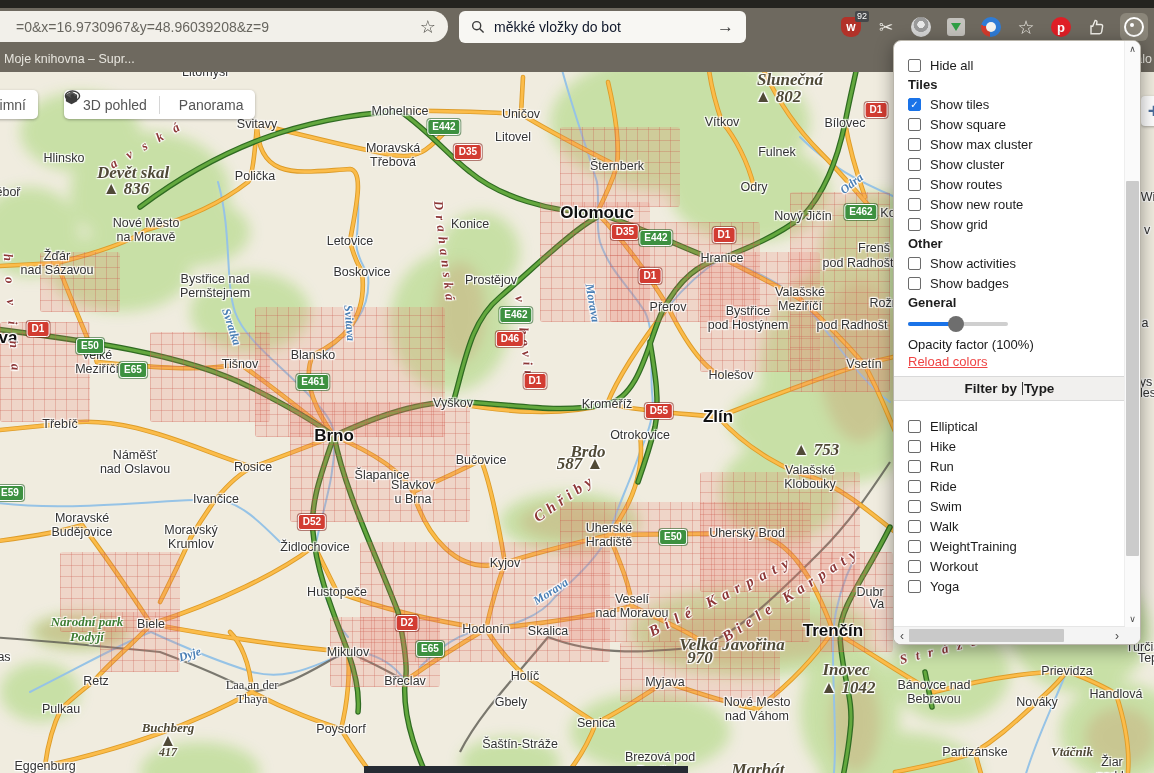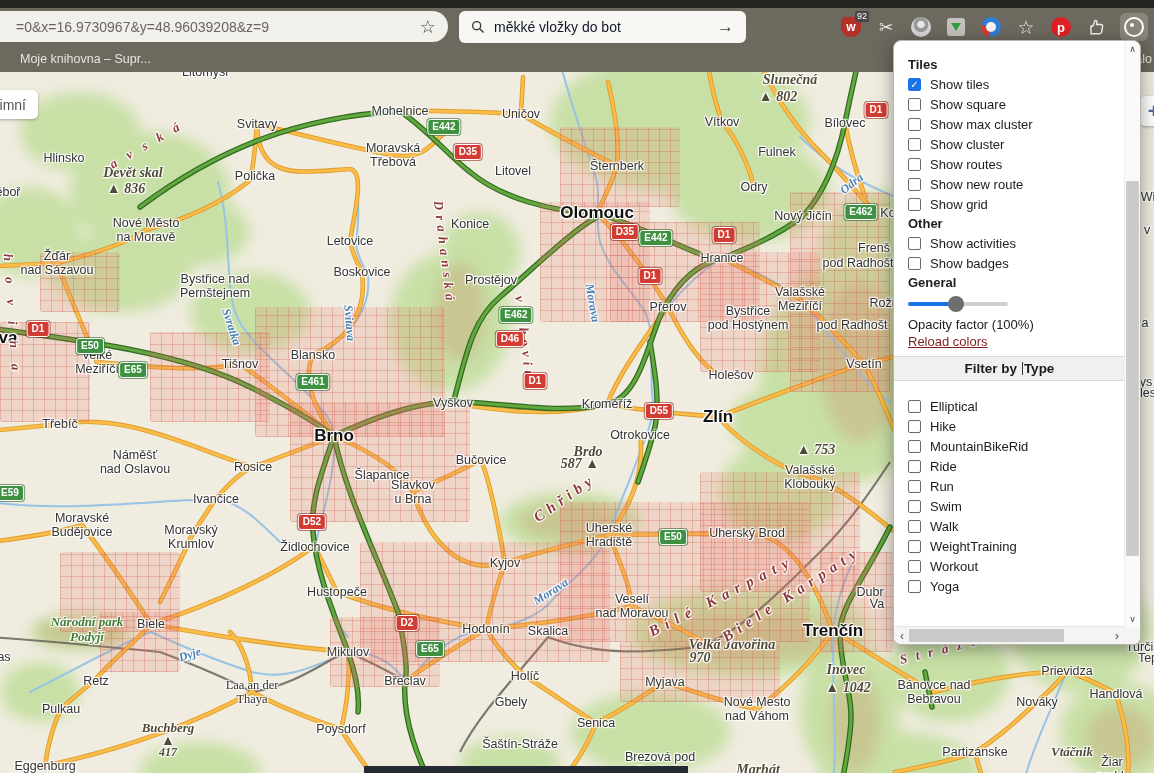--- a/index.html
+++ b/index.html
@@ -33,37 +33,37 @@
           background:conic-gradient(#2f7cd6 0 52%, #d33c2d 52% 78%, #2f7cd6 78%);position:relative}
   .ic-pie::after{content:"";position:absolute;left:5px;top:5px;width:10px;height:10px;border-radius:50%;background:#f5f4f0}
   .ic-star{color:#efede7;font-size:19px;line-height:1}
   .ic-pin{width:20px;height:20px;border-radius:50%;background:#df1f26;color:#fff;font-weight:bold;
           font-size:13px;display:flex;align-items:center;justify-content:center}
   .active-ext{background:#8b867a;border-radius:6px;width:28px;height:28px}
   .ic-target{width:16px;height:16px;border:2px solid #fff;border-radius:50%;position:relative}
   .ic-target::after{content:"";position:absolute;left:4px;top:4px;width:4px;height:4px;border-radius:50%;background:#fff}
   .bookmarks{position:absolute;top:46px;left:0;right:0;height:26px;background:#6e695f;
              display:flex;align-items:center;color:#e7e5de;font-size:12.5px}
-  .bm-label{padding-left:20px;white-space:nowrap}
+  .bm-label{padding-left:4px;white-space:nowrap}
   .bm-frag{position:absolute;right:2px;color:#e7e5de;font-size:12.5px}
 
   
   .map{position:absolute;top:72px;left:0;width:1154px;height:701px;background:#f0ecdf;overflow:hidden}
   .map svg{position:absolute;left:0;top:0}
   .tiles,.labels{position:absolute;left:0;top:0;width:1154px;height:502px;pointer-events:none}
   .tile{position:absolute;background-color:rgba(233,124,112,0.20);
         background-image:repeating-linear-gradient(0deg, rgba(201,85,74,.28) 0 1px, transparent 1px 11px),
                          repeating-linear-gradient(90deg, rgba(201,85,74,.28) 0 1px, transparent 1px 11px);
         border-radius:3px}
   .lbl{position:absolute;transform:translate(-50%,-50%);white-space:pre-line;text-align:center;
        color:#333;line-height:1.12;
        text-shadow:-1px -1px 1px #fff,1px -1px 1px #fff,-1px 1px 1px #fff,1px 1px 1px #fff,0 0 3px #fff}
   .town{font-size:12.5px}
   .city{font-size:17px;font-weight:bold;color:#101010}
-  .peak{font-family:"Liberation Serif",serif;font-style:italic;font-weight:bold;font-size:14px;color:#504a37}
+  .peak{font-family:"Liberation Serif",serif;font-style:italic;font-weight:bold;font-size:17px;color:#504a37}
   .range{font-family:"Liberation Serif",serif;font-style:italic;font-weight:bold;color:#8d3737;font-size:15px}
   .river{font-family:"Liberation Serif",serif;font-style:italic;font-weight:bold;color:#4a7fb5;font-size:12px}
   .park{font-family:"Liberation Serif",serif;font-style:italic;font-weight:bold;color:#3f7d33;font-size:13px}
   .shield{position:absolute;transform:translate(-50%,-50%);font-size:10px;font-weight:bold;color:#fff;
           padding:1px 4px;border-radius:3px;border:1px solid #fff;line-height:1.2}
   .shield.d{background:#d23c32;box-shadow:0 0 0 1px rgba(125,30,22,.55)}
   .shield.e{background:#3d9140;box-shadow:0 0 0 1px rgba(25,90,30,.55)}
 
   .map-btn{position:absolute;background:#fff;border-radius:5px;box-shadow:0 1px 3px rgba(0,0,0,.3);
            height:29px;display:flex;align-items:center;color:#555;font-size:14px;padding:0 12px}
@@ -83,21 +83,21 @@
   .cb{width:13px;height:13px;border:1.5px solid #6b6b6b;border-radius:2px;box-sizing:border-box;
       display:flex;align-items:center;justify-content:center;font-size:10px;color:#fff;background:#fff;flex:0 0 auto}
   .cb.on{background:#1a73e8;border-color:#1a73e8}
   .phead{height:19px;font-weight:bold;display:flex;align-items:center}
   .pslide{height:24px;display:flex;align-items:center}
   .strack{position:relative;width:100px;height:4px;background:#cfcfcf;border-radius:2px}
   .sfill{position:absolute;left:0;top:0;height:4px;background:#1a73e8;border-radius:2px}
   .sthumb{position:absolute;top:-6px;width:16px;height:16px;border-radius:50%;background:#6e6e6e;
           transform:translateX(-8px)}
   .ptext{height:17px;display:flex;align-items:center}
-  .plink{height:17px;display:flex;align-items:center;color:#7f1d1d;text-decoration:underline}
+  .plink{height:17px;display:flex;align-items:center;color:#ef4444;text-decoration:underline}
   .pspace6{height:6px}.pspace15{height:15px}
   .pfilter{height:23px;margin-left:-14px;background:#f1f0ee;border-top:1px solid #d9d9d9;
            border-bottom:1px solid #d9d9d9;display:flex;align-items:center;justify-content:center;
            font-weight:bold;font-size:13.5px}
   .caret{display:inline-block;width:1px;height:13px;background:#333;margin:0 1px;vertical-align:-2px}
   .vscroll{position:absolute;right:0;top:0;width:15px;bottom:17px;background:#fafafa;border-left:1px solid #eee}
   .varrow{position:absolute;left:0;width:15px;height:16px;color:#4a4a4a;font-size:9px;
           display:flex;align-items:center;justify-content:center}
   .vthumb{position:absolute;left:1px;width:13px;background:#cbcbcb;border-radius:1px}
   .hscroll{position:absolute;left:0;bottom:0;right:15px;height:17px;background:#f4f4f4;border-top:1px solid #e6e6e6}
@@ -278,21 +278,21 @@
     </div>
   <div class="labels">
       <span class="lbl town" style="left: 205px; top: 0px; transform: translate(-50%, -50%);">Litomyšl</span>
       <span class="lbl town" style="left: 400px; top: 39px; transform: translate(-50%, -50%);">Mohelnice</span>
       <span class="lbl town" style="left: 521px; top: 42px; transform: translate(-50%, -50%);">Uničov</span>
       <span class="lbl town" style="left: 257px; top: 52px; transform: translate(-50%, -50%);">Svitavy</span>
       <span class="lbl town" style="left: 722px; top: 50px; transform: translate(-50%, -50%);">Vítkov</span>
       <span class="lbl town" style="left: 845px; top: 51px; transform: translate(-50%, -50%);">Bílovec</span>
       <span class="lbl town" style="left: 393px; top: 83px; transform: translate(-50%, -50%);">Moravská
 Třebová</span>
-      <span class="lbl town" style="left: 513px; top: 99px; transform: translate(-50%, -50%); text-align: center;">Litovel</span>
+      <span class="lbl town" style="left: 513px; top: 65px; transform: translate(-50%, -50%); text-align: center;">Litovel</span>
       <span class="lbl town" style="left: 617px; top: 94px; transform: translate(-50%, -50%);">Šternberk</span>
       <span class="lbl town" style="left: 64px; top: 86px; transform: translate(-50%, -50%); text-align: center;">Hlinsko</span>
       <span class="lbl town" style="left: 8px; top: 120px; transform: translate(-50%, -50%);">ěboř</span>
       <span class="lbl town" style="left: 255px; top: 104px; transform: translate(-50%, -50%);">Polička</span>
       <span class="lbl town" style="left: 777px; top: 80px; transform: translate(-50%, -50%);">Fulnek</span>
       <span class="lbl town" style="left: 754px; top: 115px; transform: translate(-50%, -50%);">Odry</span>
       <span class="lbl town" style="left: 470px; top: 152px; transform: translate(-50%, -50%);">Konice</span>
       <span class="lbl town" style="left: 146px; top: 158px; transform: translate(-50%, -50%);">Nové Město
 na Moravě</span>
       <span class="lbl town" style="left: 57px; top: 191px; transform: translate(-50%, -50%);">Žďár
@@ -442,20 +442,37 @@
       <span class="shield e" style="left: 430px; top: 577px;">E65</span>
       <span class="shield e" style="left: 10px; top: 421px;">E59</span>
     </div>
 
   <div class="map-btn" style="left:-28px;top:18px">
     <span class="btn-ic">
       
     </span>
     <span>Zimní</span>
   </div>
+  <div class="map-btn" style="left:64px;top:18px">
+    <span class="btn-ic">
+      <svg width="15" height="16" viewBox="0 0 24 24">
+          <path d="M12 2l9 5v10l-9 5-9-5V7z" fill="#3c3c3c"></path>
+          <path d="M12 2l9 5-9 5-9-5z" fill="#5a5a5a"></path>
+        </svg>
+    </span>
+    <span>3D pohled</span>
+    <span class="btn-sep"></span>
+    <span class="btn-ic">
+      <svg width="17" height="12" viewBox="0 0 24 16">
+          <ellipse cx="12" cy="8" rx="10" ry="7" fill="none" stroke="#3c3c3c" stroke-width="2"></ellipse>
+          <circle cx="12" cy="8" r="3" fill="#3c3c3c"></circle>
+        </svg>
+    </span>
+    <span>Panorama</span>
+  </div>
   <div class="zoom-plus">+</div>
   <div class="bottombar"></div>
 </div>
 
 <div class="topstrip"></div>
 <div class="toolbar">
   <div class="urlbar">
     <span class="url-text">=0&amp;x=16.9730967&amp;y=48.96039208&amp;z=9</span>
     <span class="star">☆</span>
   </div>
@@ -496,20 +513,24 @@
       </span>
   </div>
 </div>
 <div class="bookmarks">
   <span class="bm-label">Moje knihovna – Supr...</span>
   <span class="bm-frag">álo</span>
 </div>
 
 <div class="panel">
   <div class="panel-body">
+      <div class="prow">
+        <span class="cb"></span>
+        <span>Hide all</span>
+      </div>
       <div class="phead">Tiles</div>
       <div class="prow">
         <span class="cb on">✓</span>
         <span>Show tiles</span>
       </div>
       <div class="prow">
         <span class="cb"></span>
         <span>Show square</span>
       </div>
       <div class="prow">
@@ -560,29 +581,25 @@
       <div class="prow">
         <span class="cb"></span>
         <span>Elliptical</span>
       </div>
       <div class="prow">
         <span class="cb"></span>
         <span>Hike</span>
       </div>
       <div class="prow">
         <span class="cb"></span>
-        <span>MountainBikeRid</span>
+        <span>Run</span>
       </div>
       <div class="prow">
         <span class="cb"></span>
         <span>Ride</span>
-      </div>
-      <div class="prow">
-        <span class="cb"></span>
-        <span>Run</span>
       </div>
       <div class="prow">
         <span class="cb"></span>
         <span>Swim</span>
       </div>
       <div class="prow">
         <span class="cb"></span>
         <span>Walk</span>
       </div>
       <div class="prow">

